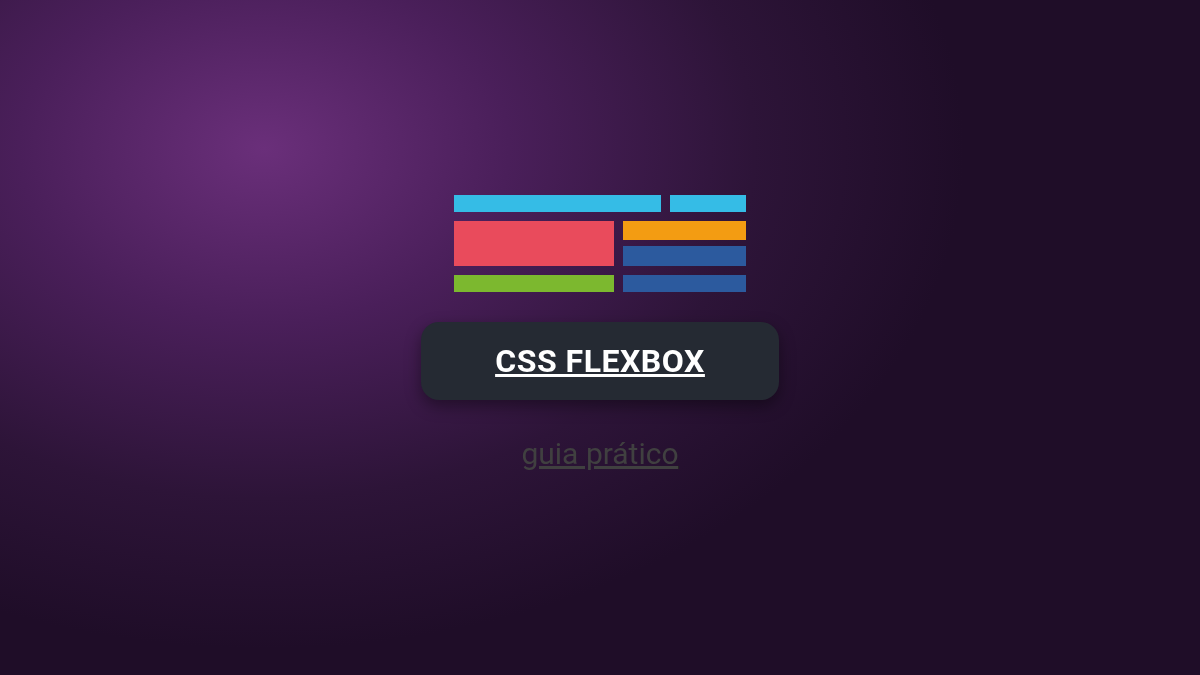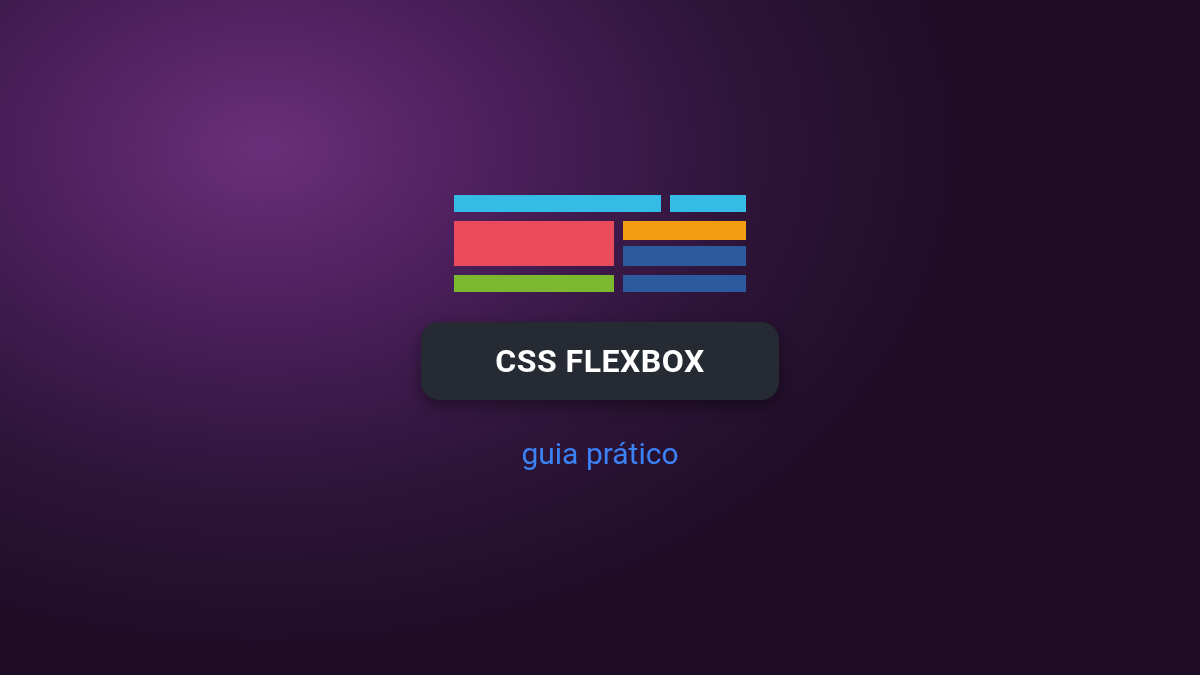--- a/index.html
+++ b/index.html
@@ -1,18 +1,19 @@
 <!DOCTYPE html>
 <html><head>
   <meta charset="utf-8">
   <style>
     * {
       margin: 0;
       padding: 0;
       box-sizing: border-box;
+      text-decoration: underline;
     }
     
     body {
       width: 1200px;
       height: 675px;
       background: radial-gradient(ellipse 700px 500px at 22% 22%, #6a2f7a 0%, #4a1f5a 35%, #2d1438 70%, #1f0d28 100%);
       font-family: -apple-system, BlinkMacSystemFont, "Segoe UI", Roboto, Helvetica, Arial, sans-serif;
       display: flex;
       flex-direction: column;
       align-items: center;
@@ -100,21 +101,21 @@
       font-size: 32px;
       font-weight: 700;
       letter-spacing: 0.5px;
       padding: 20px 74px;
       border-radius: 18px;
       box-shadow: 0 6px 16px rgba(0, 0, 0, 0.4);
       margin-bottom: 36px;
     }
     
     .subtitle {
-      color: #3b82f6;
+      color: #404040;
       font-size: 30px;
       font-weight: 400;
     }
   </style>
 </head>
 <body>
 
 <div class="content-wrapper">
 
   <div class="logo">

